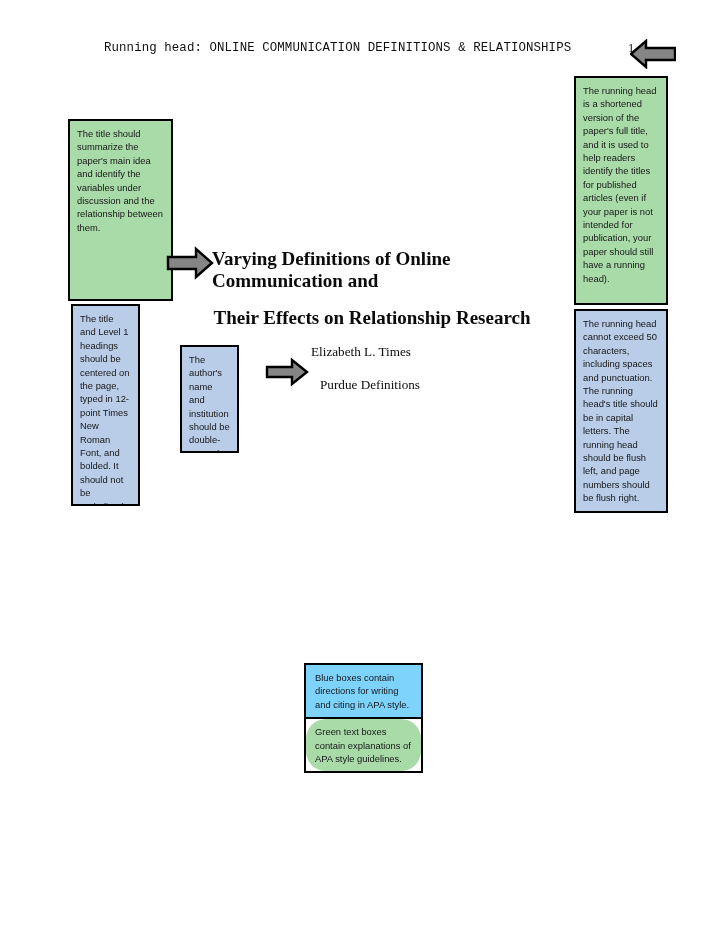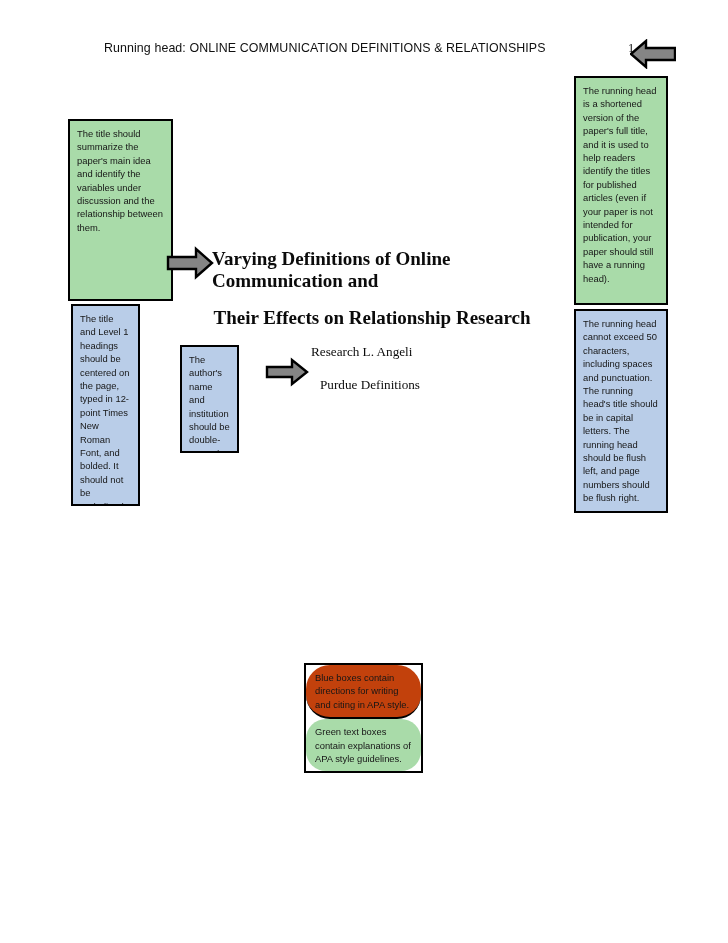--- a/index.html
+++ b/index.html
@@ -23,21 +23,21 @@
     height: 943px;
     background: #ffffff;
   }
 
   
   .running-head {
     position: absolute;
     left: 104px;
     top: 41px;
     width: 520px;
-    font-family: Liberation Sans, sans-serif;
+    font-family: Liberation Mono, monospace;
     font-size: 12.4px;
     letter-spacing: 0.1px;
     white-space: nowrap;
     color: #101010;
   }
   .page-number {
     position: absolute;
     left: 628px;
     top: 41px;
     font-family: "Liberation Serif", serif;
@@ -89,21 +89,21 @@
     box-sizing: border-box;
     border: 2.5px solid #000000;
   }
   .legend-item {
     box-sizing: border-box;
     padding: 6px 8px 6px 9px;
     font-size: 9.4px;
     line-height: 13.4px;
     color: #161616;
   }
-  .legend-item.blue  { background: #c2410c; border-bottom: 2.5px solid #000000; border-radius: 24px; }
+  .legend-item.blue  { background: #7dd3fc; border-bottom: 2.5px solid #000000; }
   .legend-item.green { background: #a9dba9; border-radius: 20px; }
   .legend-item p { margin: 0; }
 
   
   .paper-title {
     position: absolute;
     left: 212px;
     top: 248px;
     width: 320px;
     font-family: "Liberation Serif", serif;
@@ -181,21 +181,21 @@
       <polygon points="2,10 27,10 27,3 42,15 27,27 27,20 2,20" fill="#858585" stroke="#000000" stroke-width="2.4" stroke-linejoin="miter"></polygon>
     </svg>
   </span>
 
   <div class="paper-title">
     <div class="title-line-1">Varying Definitions of Online Communication and</div>
     <div class="title-line-2">Their Effects on Relationship Research</div>
   </div>
 
   <div class="byline">
-    <div class="author">Research L. Angeli</div>
+    <div class="author">Elizabeth L. Times</div>
     <div class="institution">Purdue Definitions</div>
   </div>
 
   <div class="legend">
     <div class="legend-item blue">
       <p>Blue boxes contain directions for writing and citing in APA style.</p>
     </div>
     <div class="legend-item green">
       <p>Green text boxes contain explanations of APA style guidelines.</p>
     </div>

